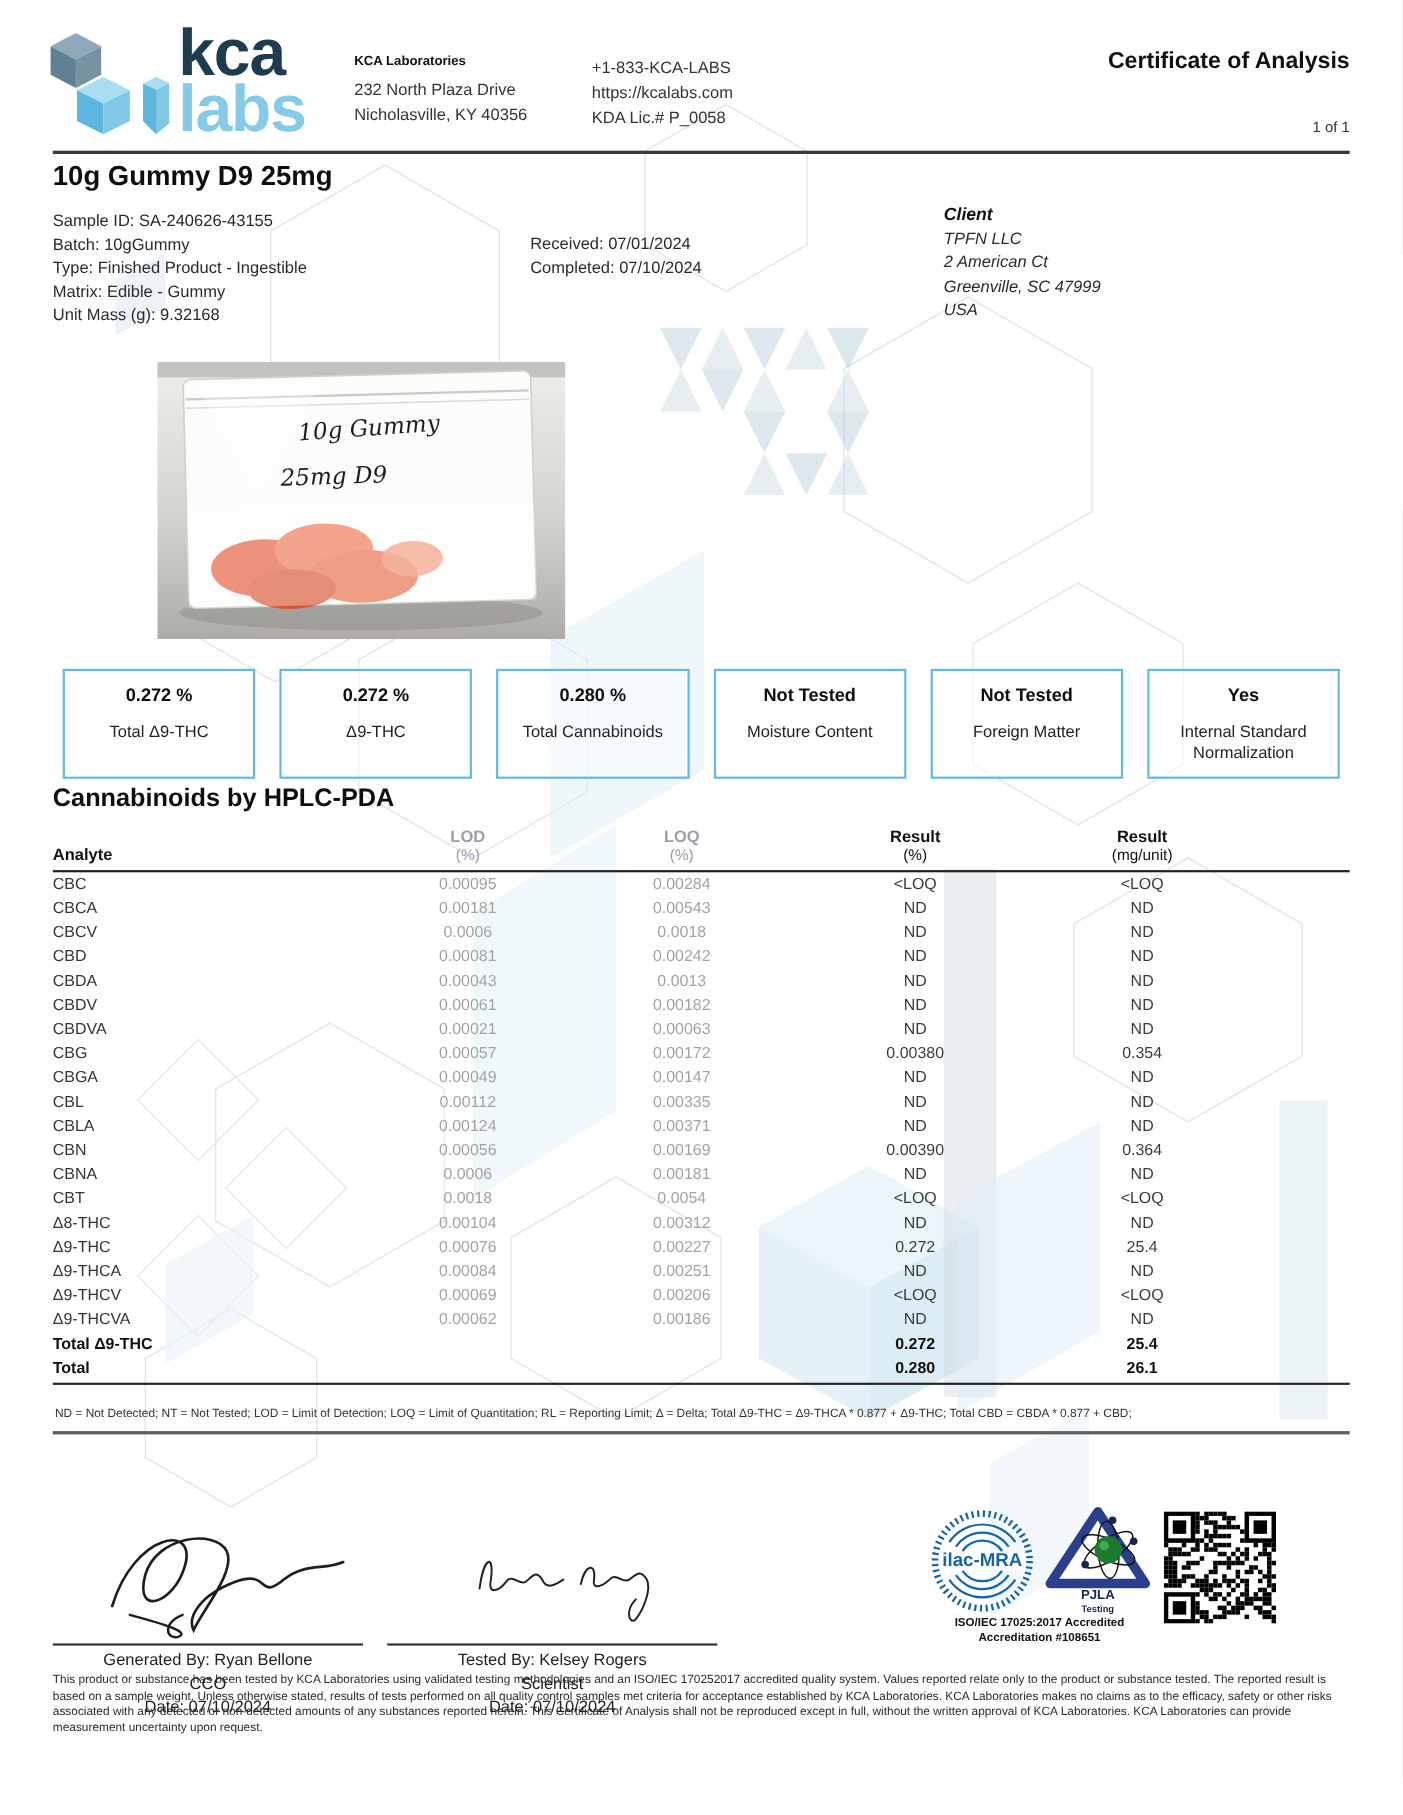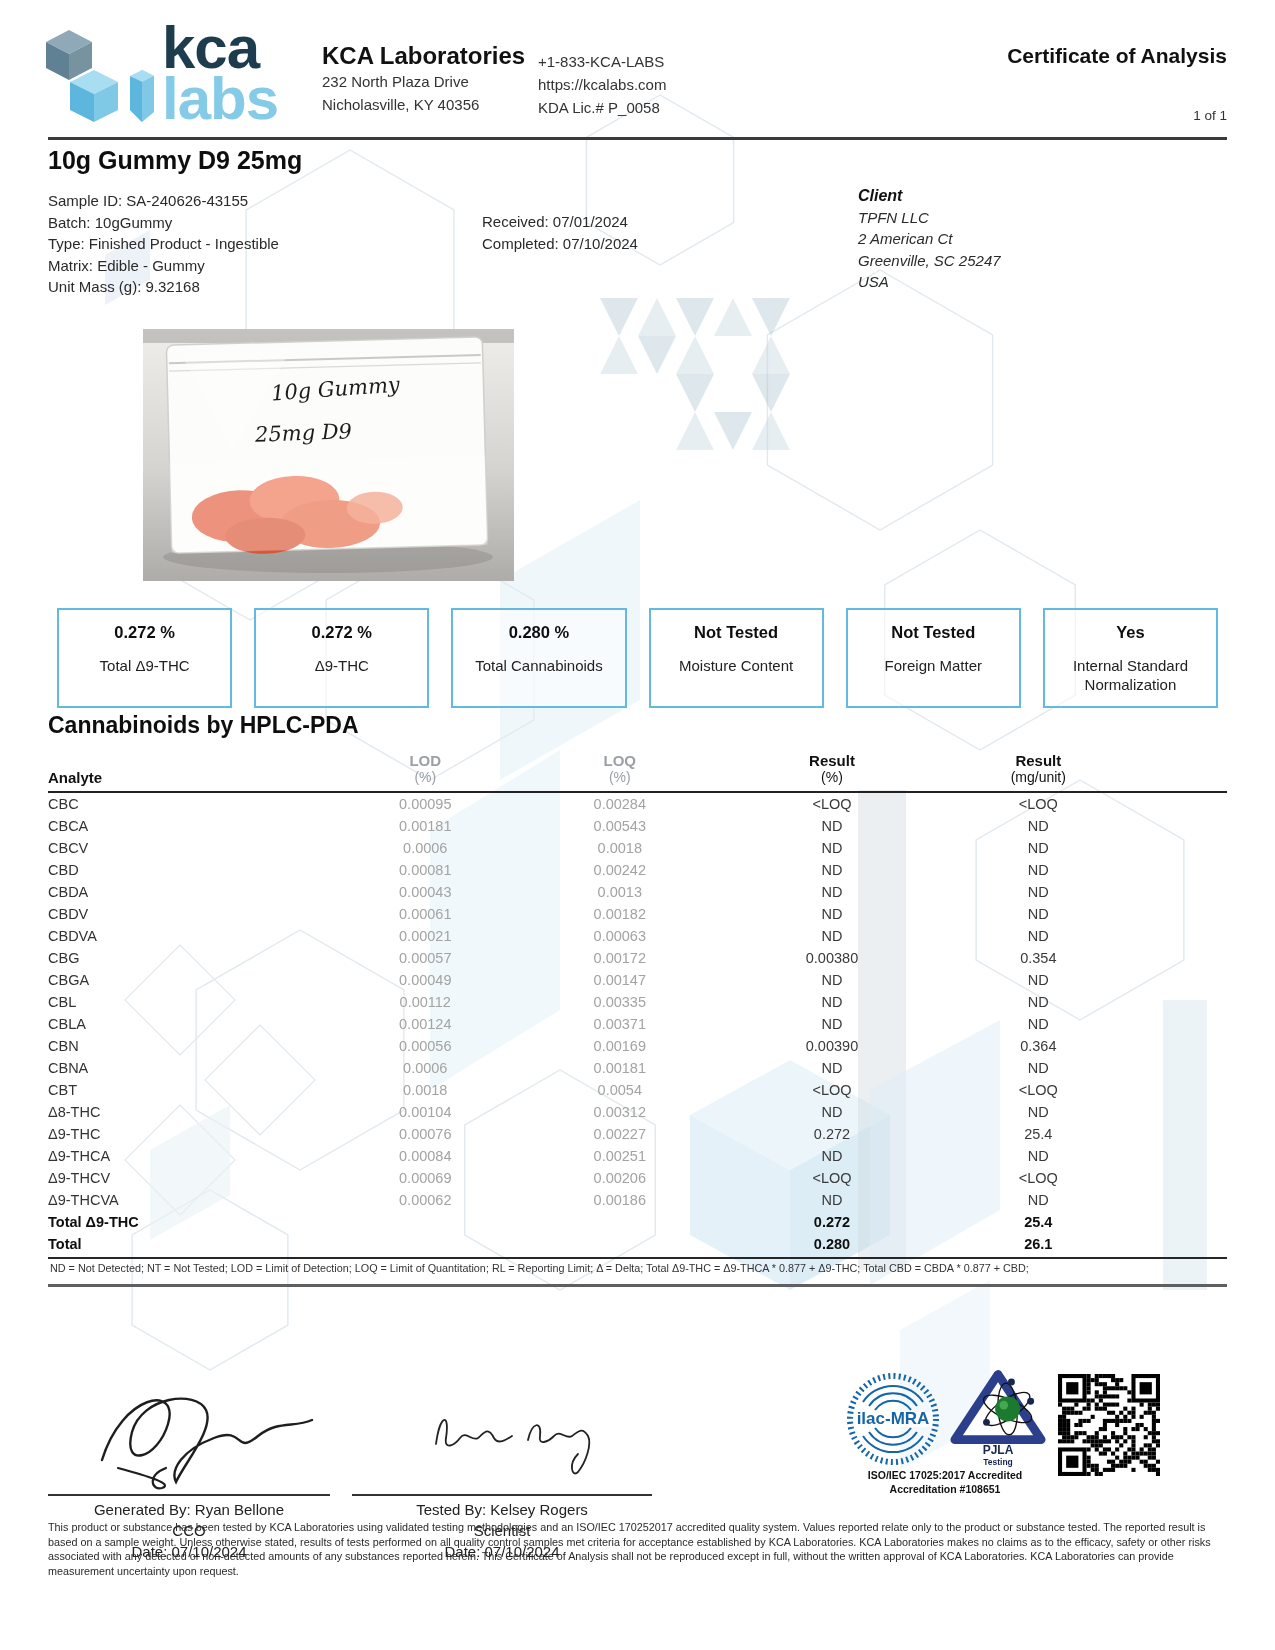--- a/index.html
+++ b/index.html
@@ -8,21 +8,21 @@
   .page *{box-sizing:border-box;}
   .abs{position:absolute;}
   #watermark{position:absolute;left:0;top:0;width:1275px;height:1650px;pointer-events:none;}
   .content{position:absolute;left:0;top:0;width:1275px;height:1650px;}
 
   
   .logo-text{left:162px;top:22px;font-weight:700;font-size:60px;line-height:51px;letter-spacing:-1px;}
   .logo-kca{color:#1d3d4f;}
   .logo-labs{color:#85cbe8;}
   .company{left:322px;top:44px;font-size:15px;line-height:23px;color:#333;}
-  .company .co-name{font-weight:700;font-size:24px;color:#111;margin-bottom:3px;}
+  .company .co-name{font-weight:700;font-size:12px;color:#111;margin-bottom:3px;}
   .contact{left:538px;top:50px;font-size:15px;line-height:23px;color:#333;}
   .coa-title{right:48px;top:44px;font-size:21px;font-weight:700;color:#111;text-align:right;}
   .page-num{right:48px;top:108px;font-size:13.5px;color:#333;text-align:right;}
   .hrule{left:48px;right:48px;height:2.5px;background:#3a3a3a;}
 
   .sample-name{left:48px;top:146px;font-size:25px;font-weight:700;color:#0e0e0e;}
   .sample-details{left:48px;top:190px;font-size:15px;line-height:21.5px;color:#2a2a2a;}
   .dates-block{left:482px;top:211px;font-size:15px;line-height:21.5px;color:#2a2a2a;}
   .client-block{left:858px;top:185px;font-size:15px;line-height:21.5px;color:#2a2a2a;font-style:italic;}
   .client-block .client-hd{font-weight:700;font-size:16px;color:#111;}
@@ -58,21 +58,21 @@
   .th.c0{text-align:left;color:#111;}
   .th.c1,.th.c2{color:#9aa0a6;}
   .th.c3,.th.c4{color:#111;}
   .trow{display:grid;grid-template-columns:24% 16% 17% 19% 16% 8%;height:22px;align-items:center;}
   .tcell{font-size:14.5px;text-align:center;white-space:nowrap;}
   .tcell.c0{text-align:left;color:#333;}
   .tcell.c1,.tcell.c2{color:#a3a3a3;}
   .tcell.c3,.tcell.c4{color:#3a3a3a;}
   .trow.bold .tcell{font-weight:700;color:#0e0e0e;}
   .tfoot{border-top:2.5px solid #262626;border-bottom:3px solid #5f5f5f;margin-top:2px;
-         padding:3px 2px 10px;font-size:10.8px;color:#333;}
+         padding:20px 2px 10px;font-size:10.8px;color:#333;}
 
   
   .sig-block{text-align:center;font-size:15px;line-height:21px;color:#222;border-top:2.5px solid #333;padding-top:3px;}
   .sig1{left:48px;top:1494px;width:282px;}
   .sig2{left:352px;top:1494px;width:300px;}
   .sigsvg{position:absolute;}
 
   
   .iso-text{left:830px;top:1468px;width:230px;text-align:center;font-size:10.5px;font-weight:700;color:#111;line-height:14px;}
   .pjla-caption{left:948px;top:1443px;width:100px;text-align:center;color:#16264f;}
@@ -189,21 +189,21 @@
 
     <div class="abs dates-block">
       <div>Received: 07/01/2024</div>
       <div>Completed: 07/10/2024</div>
     </div>
 
     <div class="abs client-block">
       <div class="client-hd">Client</div>
       <div>TPFN LLC</div>
       <div>2 American Ct</div>
-      <div>Greenville, SC 25247</div>
+      <div>Greenville, SC 47999</div>
       <div>USA</div>
     </div>
 
     <div class="abs photo">
       <svg width="371" height="252" viewBox="0 0 371 252">
         <defs>
           <linearGradient id="pbg" x1="0" y1="0" x2="0" y2="1">
             <stop offset="0" stop-color="#efeeeb"></stop>
             <stop offset="0.55" stop-color="#d6d4d0"></stop>
             <stop offset="1" stop-color="#aeaca8"></stop>

